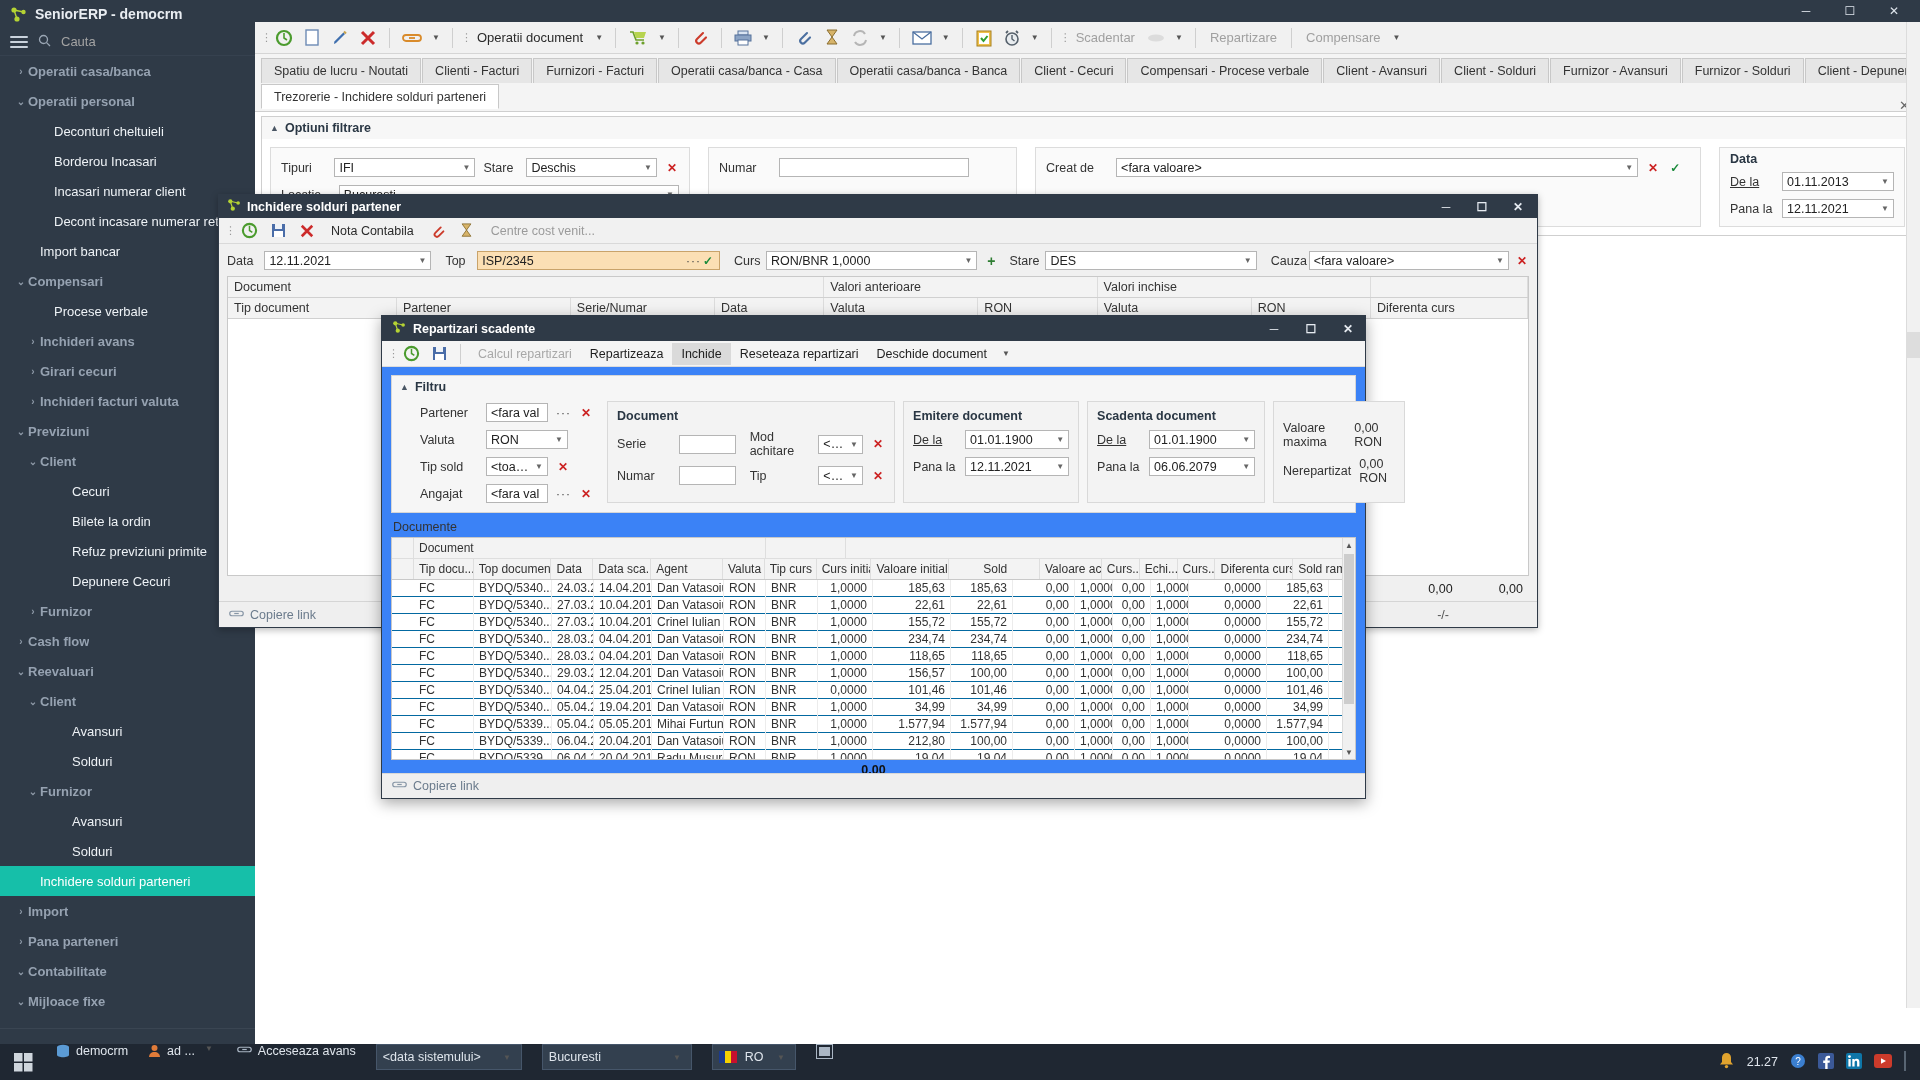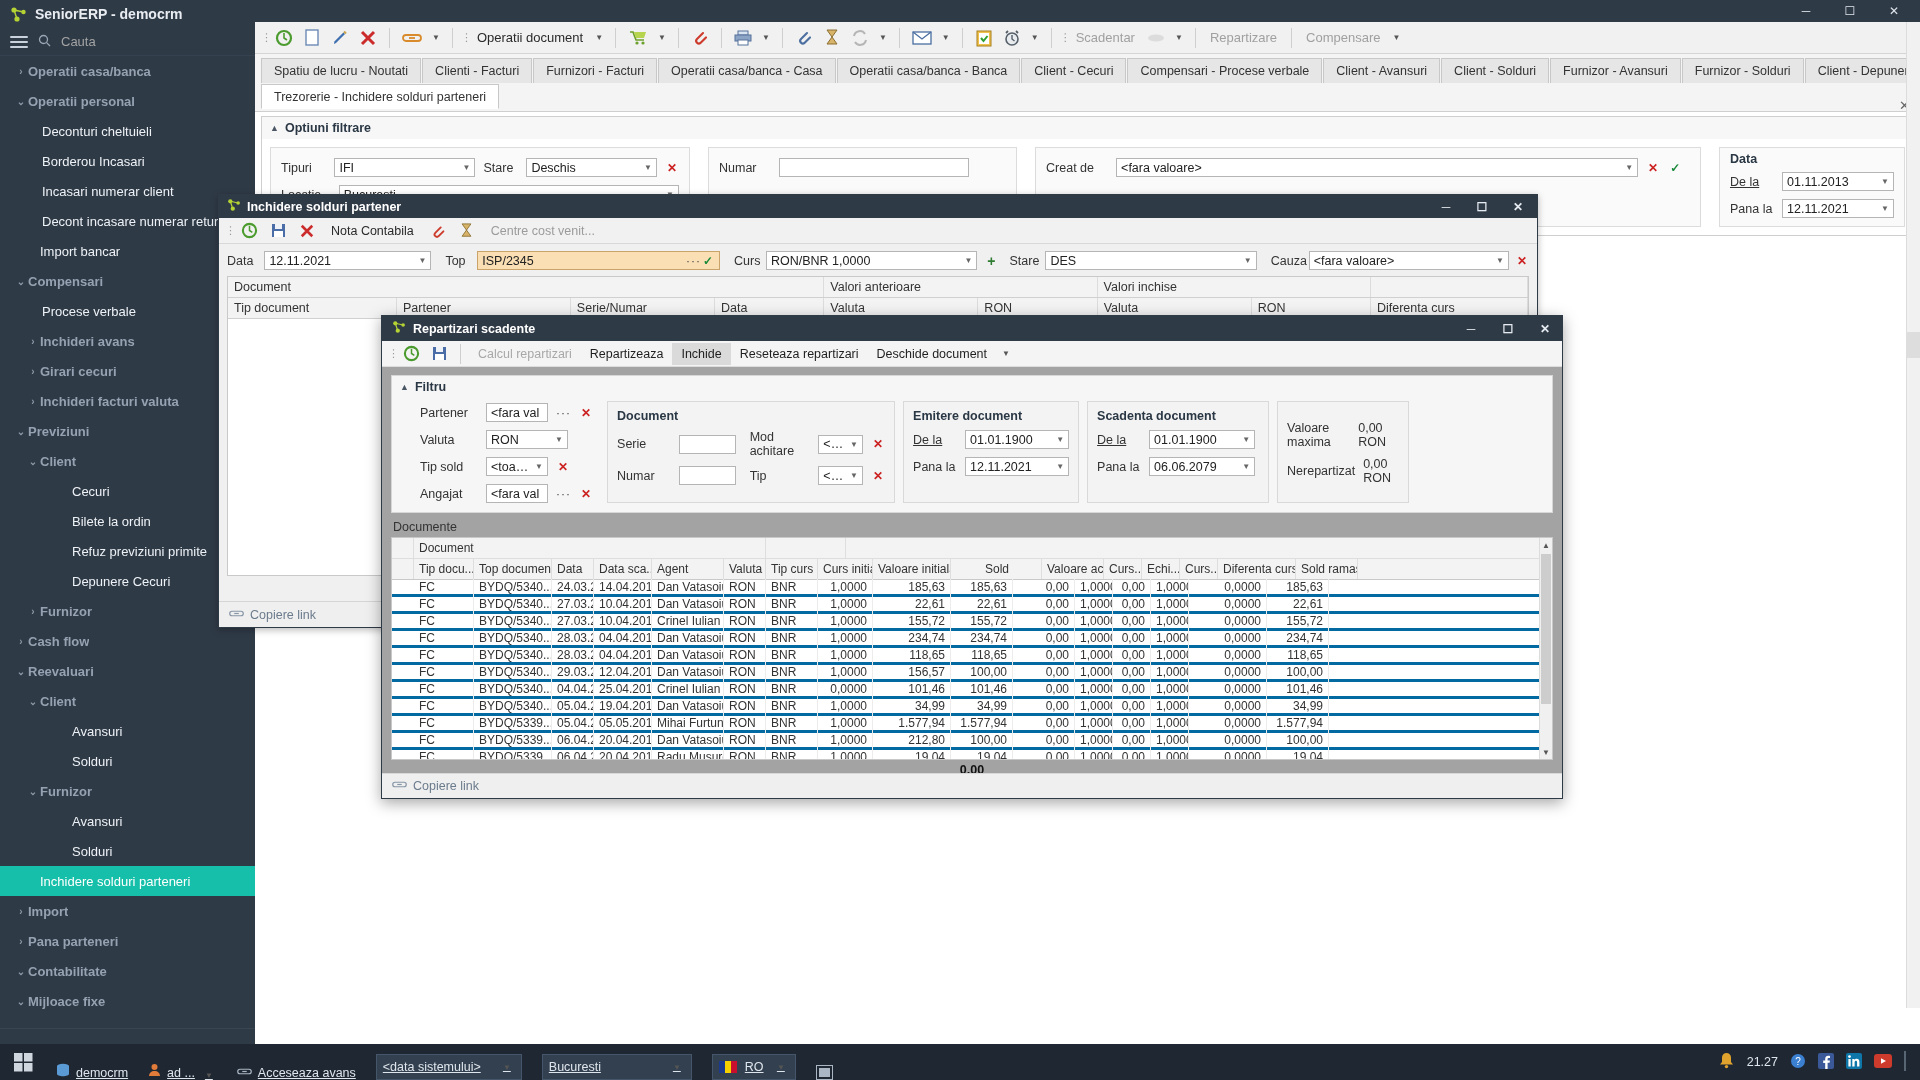--- a/index.html
+++ b/index.html
@@ -36,21 +36,21 @@
     display:flex; align-items:center; height:30px; font-size:13px; cursor:default;
     color:#ffffff; white-space:nowrap;
   }
   .sb-item .chev { width:14px; text-align:center; font-size:10px; color:#8e9aa8; flex:0 0 auto; }
   .sb-item.group { color:#96a2b1; font-weight:bold; }
   .sb-item.leaf  { color:#eef2f6; }
   .sb-item.active { background:#16bfa9; color:#ffffff; font-weight:normal; }
   .sb-item .lbl { overflow:hidden; text-overflow:ellipsis; }
   .lvl0 { padding-left:14px; }
   .lvl1 { padding-left:26px; }
-  .lvl2 { padding-left:28px;text-align:center; }
+  .lvl2 { padding-left:40px;text-align:center; }
   .lvl3 { padding-left:58px; }
   .sb-tray {
     position:absolute; left:0; bottom:0; width:255px; height:52px;
     display:flex; align-items:center; gap:26px; padding-left:12px;
     background:#2f3a47; border-top:1px solid #3a4552;
   }
   .tray-ic { width:28px; height:28px; display:flex; align-items:center; justify-content:center; }
 
   
   .main { position:absolute; left:255px; top:0; right:0; bottom:36px; background:#ffffff; }
@@ -149,22 +149,22 @@
     padding-right:14px; font-size:12.5px; color:#222; background:#f0f0f0;
   }
   .child-statusbar {
     position:absolute; left:0; right:0; bottom:0; height:26px; background:#efefef;
     border-top:1px solid #d5d5d5; display:flex; align-items:center; font-size:12.5px; color:#555;
   }
   .copylink { display:flex; align-items:center; gap:6px; padding:0 10px; color:#6b7b8c; }
 
   
   .dlg {
-    position:absolute; left:381px; top:315px; width:1182px; height:484px;
-    background:#a3a3a3; border:1px solid #2f3a47; box-shadow:0 4px 14px rgba(0,0,0,.35);
+    position:absolute; left:381px; top:315px; width:985px; height:484px;
+    background:#3b82f6; border:1px solid #2f3a47; box-shadow:0 4px 14px rgba(0,0,0,.35);
   }
   .dlg-title { height:25px; background:#2f3a47; color:#fff; display:flex; align-items:center;
                padding:0 2px 0 10px; font-size:12.5px; font-weight:bold; gap:7px; }
   .dlg-tools { height:26px; background:#f4f4f4; border-bottom:1px solid #dcdcdc;
                display:flex; align-items:center; padding:0 6px; gap:2px; }
   .dtb { font-size:12.5px; padding:4px 9px; color:#1f1f1f; }
   .dtb.dim { color:#a8a8a8; }
   .dtb.sel { background:#dadada; }
 
   .dlg-body { padding:8px 9px; }
@@ -175,40 +175,40 @@
   .sub { border:1px solid #d9d9d9; background:#f3f3f3; padding:7px 9px; }
   .sub-t { font-size:12.5px; font-weight:bold; color:#2a3744; margin-bottom:7px; }
   .ul { text-decoration:underline; }
 
   .docs-lbl { font-size:12.5px; color:#333; margin:7px 0 3px 2px; }
   .dgrid { border:1px solid #c8c8c8; background:#fff; height:223px; position:relative; overflow:hidden; }
   .dg-h1 { display:flex; background:#f3f3f3; border-bottom:1px solid #dedede; }
   .dg-h2 { display:flex; background:#f3f3f3; border-bottom:1px solid #c9c9c9; }
   .dg-c { font-size:12px; color:#333; padding:3px 5px; border-right:1px solid #dedede;
           white-space:nowrap; overflow:hidden; }
-  .dg-row { display:flex; border-bottom:3px solid #0369a1; height:17px; align-items:center; }
+  .dg-row { display:flex; border-bottom:1px solid #0369a1; height:17px; align-items:center; }
   .dg-row .dg-c { border-right:1px solid #ececec; padding:0 5px; line-height:17px; }
   .r-right { text-align:right; }
   .dg-scroll { position:absolute; right:0; top:0; width:13px; bottom:0; background:#f0f0f0;
                border-left:1px solid #dcdcdc; }
   .dg-thumb { position:absolute; left:1px; right:1px; top:16px; height:150px; background:#cdcdcd; }
   .dg-arrow { position:absolute; left:0; right:0; height:14px; display:flex;
               align-items:center; justify-content:center; font-size:8px; color:#555; }
   .dlg-total { display:flex; justify-content:center; font-size:12.5px; font-weight:bold;
                padding:3px 0 0 0; color:#111; }
   .dlg-status { position:absolute; left:0; right:0; bottom:0; height:25px; background:#efefef;
                 border-top:1px solid #d8d8d8; display:flex; align-items:center; font-size:12.5px; }
 
   
   .taskbar {
     position:absolute; left:0; bottom:0; width:1920px; height:36px;
     background:#1f2732; display:flex; align-items:center; color:#dfe5ec; font-size:12.5px;
   }
   .tb-start { width:46px; height:36px; display:flex; align-items:center; justify-content:center; }
-  .tb-item { display:flex; align-items:flex-end; gap:6px; padding:0 10px; height:36px;text-decoration:underline; }
+  .tb-item { display:flex; align-items:flex-start; gap:6px; padding:0 10px; height:36px; }
   .tb-sel { height:26px; background:#33404f; border:1px solid #46566a; display:flex;
             align-items:center; padding:0 6px; gap:8px; font-size:12.5px; color:#dfe5ec; }
   .tb-right { margin-left:auto; display:flex; align-items:center; gap:12px; padding-right:12px; }
   .flag { width:18px; height:12px; display:inline-block; position:relative; }
   .flag i { position:absolute; top:0; bottom:0; width:6px; }
 
   .appbar-right { position:absolute; right:0; top:22px; width:14px; bottom:36px; background:#f1f1f1;
                   border-left:1px solid #dcdcdc; }
   .vscroll-main { position:absolute; right:0; top:310px; width:14px; height:26px; background:#ddd; }
 </style>

